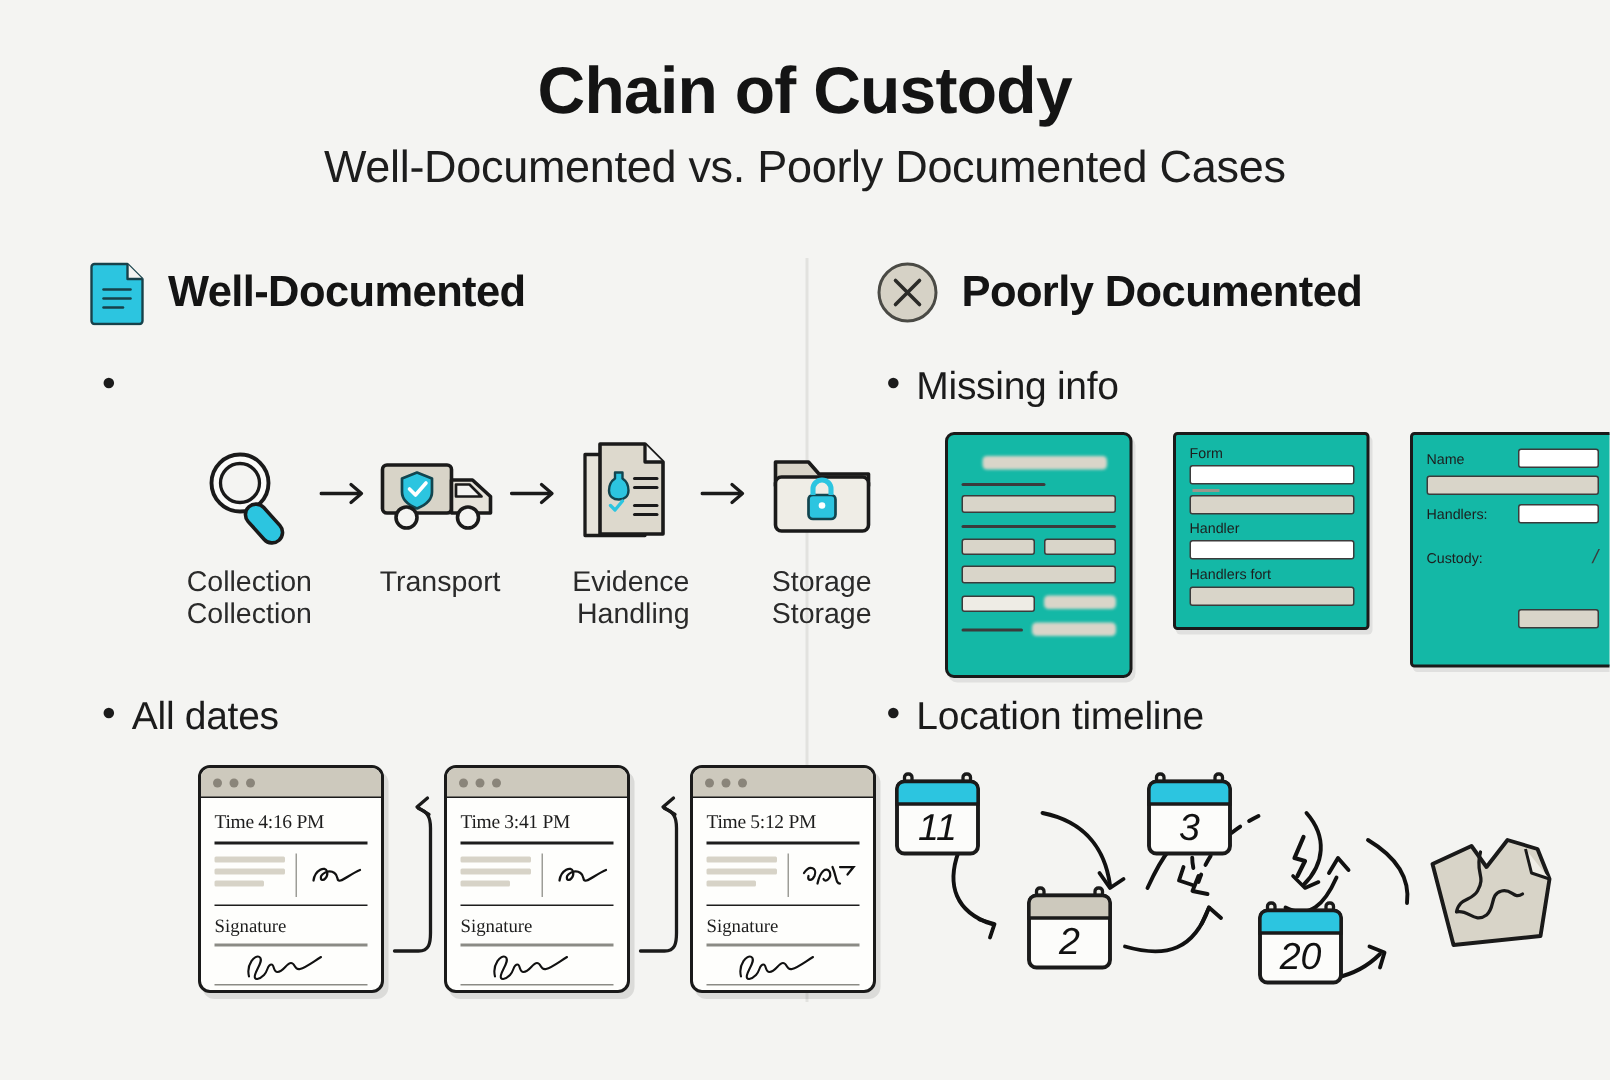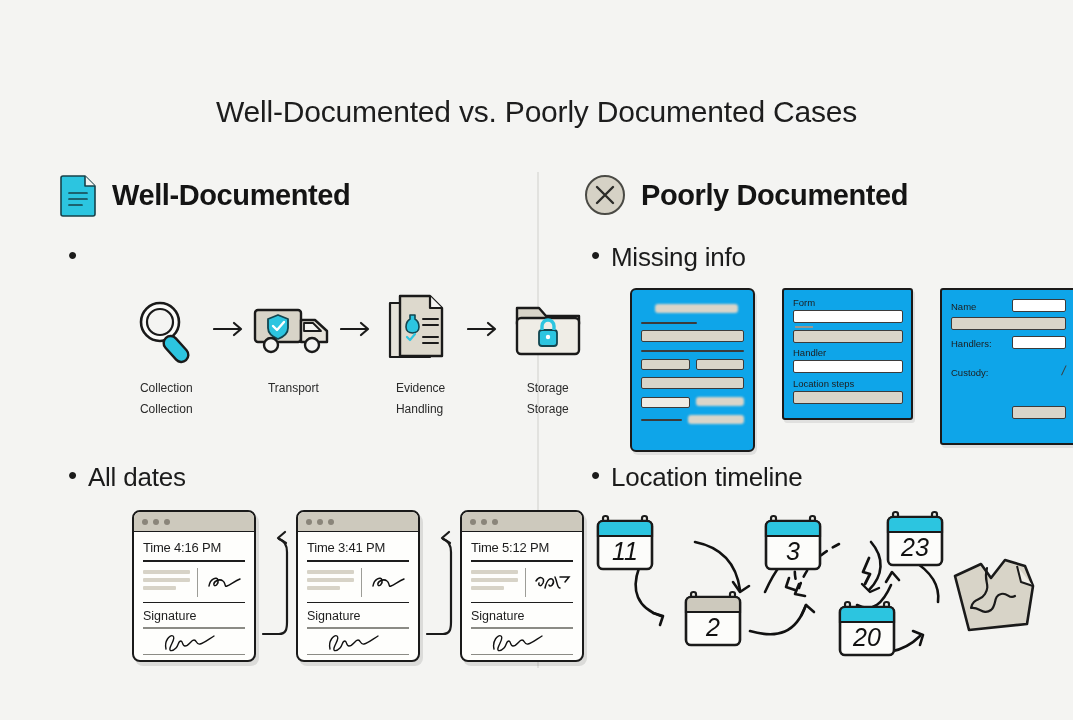--- a/index.html
+++ b/index.html
@@ -48,25 +48,25 @@
   .bullet{
     display:flex;align-items:flex-start;gap:11px;
     font-size:26px;font-weight:400;color:#1b1b1b;letter-spacing:-0.2px;
   }
   .bullet .dot{font-size:26px;line-height:1;}
 
   
   .flow{position:absolute;left:62px;top:120px;width:470px;display:flex;align-items:flex-start;}
   .step{width:96px;display:flex;flex-direction:column;align-items:center;}
   .step-art{height:78px;display:flex;align-items:center;justify-content:center;}
-  .step-label{margin-top:10px;text-align:left;font-size:12px;line-height:21px;color:#2a2a2a;}
+  .step-label{margin-top:10px;text-align:right;font-size:19px;line-height:21px;color:#2a2a2a;}
   .arrow{width:42px;height:78px;display:flex;align-items:center;justify-content:center;}
 
   
-  .cards{position:absolute;left:72px;top:340px;width:470px;display:flex;align-items:center;}
+  .cards{position:absolute;left:72px;top:340px;width:470px;display:flex;align-items:center;font-family:Liberation Serif, serif;}
   .sigcard{
     width:120px;height:148px;background:#fefefc;
     border:2.5px solid #1a1a1a;border-radius:8px;
     box-shadow:3px 4px 0 rgba(0,0,0,0.10);
     overflow:hidden;position:relative;
   }
   .sigcard .bar{height:19px;background:#cdc9bd;display:flex;align-items:center;gap:5px;padding-left:8px;
     border-bottom:1.5px solid #1a1a1a;}
   .sigcard .bar i{width:6px;height:6px;border-radius:50%;background:#8a857a;display:block;}
   .sigcard .body{padding:8px 9px 0 9px;}
@@ -81,21 +81,21 @@
   .sigcard .rule2{height:1.5px;background:#1d1d1d;margin-top:5px;}
   .sigcard .siglabel{font-size:12.5px;margin-top:6px;color:#1d1d1d;}
   .sigcard .rule3{height:1.5px;background:#8b8b85;margin-top:4px;}
   .sigcard .signature{height:24px;display:flex;align-items:flex-end;justify-content:center;}
   .sigcard .rule4{height:1.5px;background:#8b8b85;margin-top:1px;}
   .card-arrow{width:40px;height:148px;display:flex;align-items:center;justify-content:center;}
 
   
   .forms{position:absolute;left:36px;top:118px;width:470px;display:flex;align-items:flex-start;gap:16px;}
   .formcard{
-    background:#0ea5e9;border:2px solid #1a1a1a;position:relative;
+    background:#14b8a6;border:2px solid #1a1a1a;position:relative;
     box-shadow:2px 3px 0 rgba(0,0,0,0.08);
     margin-left:11px;
   }
   .f1{width:103px;height:140px;border-radius:6px;padding:10px 9px;}
   .f1 .blur{background:#d9d5c9;border-radius:3px;filter:blur(1.2px);}
   .f1 .thin{background:#3b3b3b;height:2px;border-radius:1px;}
   .f1 .boxd{border:1.5px solid #3b3b3b;background:#d9d5c9;border-radius:2px;}
 
   .f2{width:110px;height:114px;border-radius:3px;padding:7px 8px 7px 9px;}
   .f2 .lbl{font-size:9.5px;color:#1d1d1d;margin-bottom:2px;}
@@ -115,20 +115,21 @@
   .cal{position:absolute;width:60px;height:58px;}
   .torn{position:absolute;}
 
   .sr{position:absolute;}
 </style>
 </head>
 <body>
 
 <div class="canvas">
 
+  <div class="title">Chain of Custody</div>
   <div class="subtitle">Well-Documented vs. Poorly Documented Cases</div>
 
   <div class="divider"></div>
 
   <div class="col col-left">
 
     <div class="col-head">
       <span class="doc-icon">
         <svg viewBox="0 0 38 44" width="38" height="44">
           <path d="M3 3 h22 l10 10 v28 a2 2 0 0 1 -2 2 h-30 a2 2 0 0 1 -2 -2 v-36 a2 2 0 0 1 2 -2 z" fill="#2cc5e0" stroke="#17414a" stroke-width="1.6" stroke-linejoin="round"></path>
@@ -405,21 +406,21 @@
         </div>
       </div>
 
       <div class="formcard f2">
         <div class="lbl">Form</div>
         <div class="fld"></div>
         <div class="tick"></div>
         <div class="fld filled" style="margin-bottom:4px;"></div>
         <div class="lbl">Handler</div>
         <div class="fld" style="margin-bottom:5px;"></div>
-        <div class="lbl">Location steps</div>
+        <div class="lbl">Handlers fort</div>
         <div class="fld filled"></div>
       </div>
 
       <div class="formcard f3">
         <div class="row" style="margin-bottom:5px;">
           <span class="lbl">Name</span>
           <span class="sbox"></span>
         </div>
         <div class="wbox" style="background:#d9d5c9;margin-bottom:6px;"></div>
         <div class="row" style="margin-bottom:14px;">
@@ -495,29 +496,20 @@
       <div class="cal" style="left:176px;top:14px;">
         <svg viewBox="0 0 60 58" width="60" height="58">
           <rect x="8" y="2" width="5" height="11" rx="2.2" fill="#efefe9" stroke="#1a1a1a" stroke-width="2.2"></rect>
           <rect x="47" y="2" width="5" height="11" rx="2.2" fill="#efefe9" stroke="#1a1a1a" stroke-width="2.2"></rect>
           <rect x="3" y="7" width="54" height="48" rx="5" fill="#fcfcfa" stroke="#1a1a1a" stroke-width="2.6"></rect>
           <path d="M3 12 a5 5 0 0 1 5 -5 h44 a5 5 0 0 1 5 5 v10 h-54 z" fill="#2cc5e0" stroke="#1a1a1a" stroke-width="2.2"></path>
           <text x="30" y="46" text-anchor="middle" font-family="Liberation Sans, sans-serif" font-size="25" fill="#111">3</text>
         </svg>
       </div>
 
-      <div class="cal" style="left:298px;top:10px;">
-        <svg viewBox="0 0 60 58" width="60" height="58">
-          <rect x="8" y="2" width="5" height="11" rx="2.2" fill="#efefe9" stroke="#1a1a1a" stroke-width="2.2"></rect>
-          <rect x="47" y="2" width="5" height="11" rx="2.2" fill="#efefe9" stroke="#1a1a1a" stroke-width="2.2"></rect>
-          <rect x="3" y="7" width="54" height="48" rx="5" fill="#fcfcfa" stroke="#1a1a1a" stroke-width="2.6"></rect>
-          <path d="M3 12 a5 5 0 0 1 5 -5 h44 a5 5 0 0 1 5 5 v10 h-54 z" fill="#2cc5e0" stroke="#1a1a1a" stroke-width="2.2"></path>
-          <text x="30" y="46" text-anchor="middle" font-family="Liberation Sans, sans-serif" font-size="25" fill="#111">23</text>
-        </svg>
-      </div>
 
       <div class="cal" style="left:250px;top:100px;">
         <svg viewBox="0 0 60 58" width="60" height="58">
           <rect x="8" y="2" width="5" height="11" rx="2.2" fill="#efefe9" stroke="#1a1a1a" stroke-width="2.2"></rect>
           <rect x="47" y="2" width="5" height="11" rx="2.2" fill="#efefe9" stroke="#1a1a1a" stroke-width="2.2"></rect>
           <rect x="3" y="7" width="54" height="48" rx="5" fill="#fcfcfa" stroke="#1a1a1a" stroke-width="2.6"></rect>
           <path d="M3 12 a5 5 0 0 1 5 -5 h44 a5 5 0 0 1 5 5 v10 h-54 z" fill="#2cc5e0" stroke="#1a1a1a" stroke-width="2.2"></path>
           <text x="30" y="46" text-anchor="middle" font-family="Liberation Sans, sans-serif" font-size="25" fill="#111">20</text>
         </svg>
       </div>

